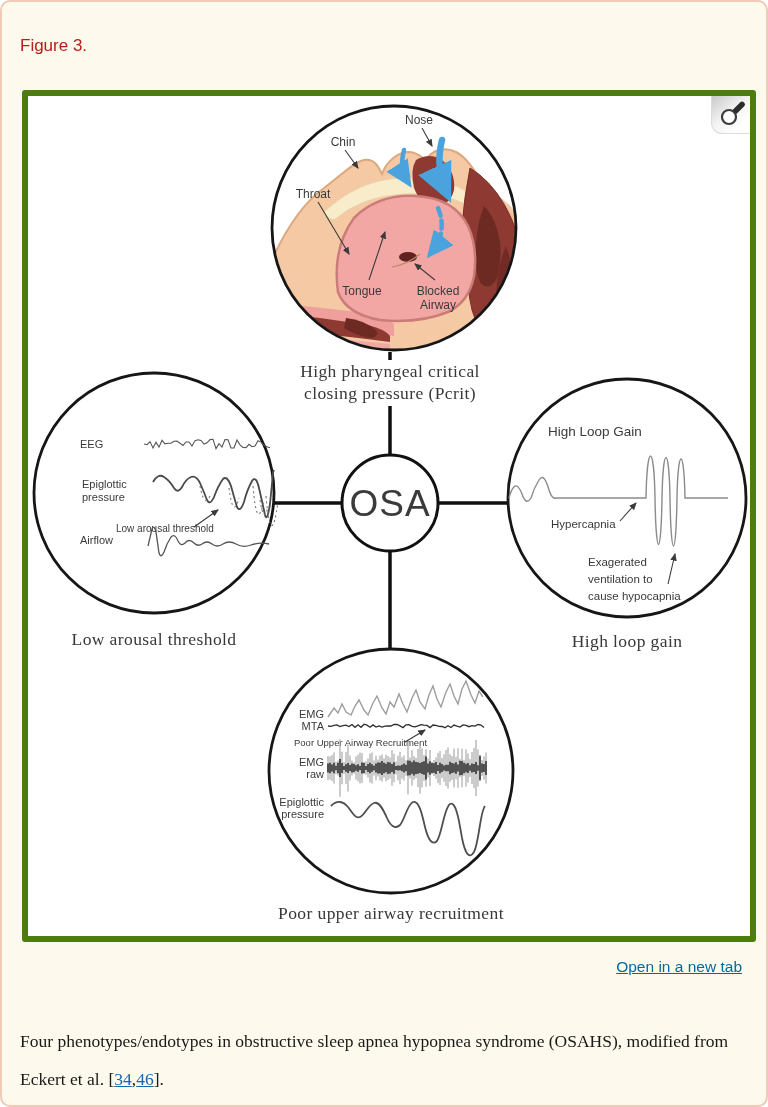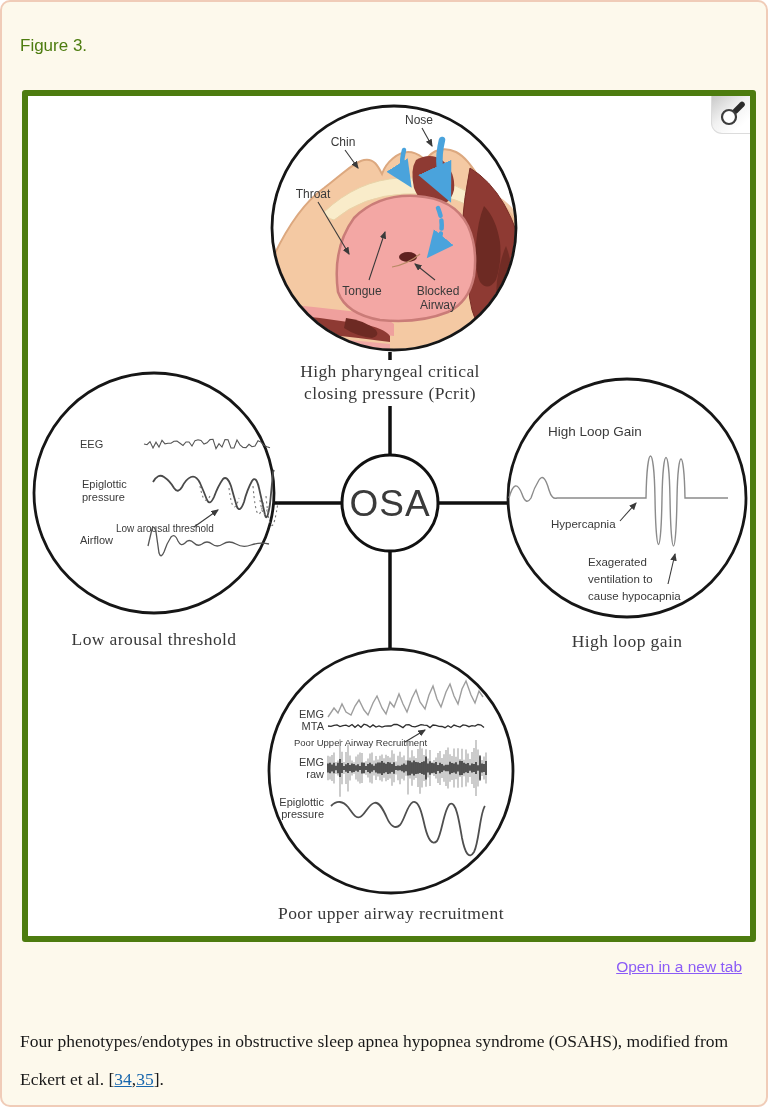--- a/index.html
+++ b/index.html
@@ -1,27 +1,27 @@
 <!DOCTYPE html>
 <html><head>
 <meta charset="utf-8">
 <style>
   html,body{margin:0;padding:0;background:#ffffff;}
   .page{position:relative;width:764px;height:1103px;margin:0 auto;background:#fdf9ec;
         border:2px solid #f0ccb8;border-radius:10px;overflow:hidden;
         font-family:"Liberation Sans",sans-serif;}
-  .figure-label{position:absolute;left:18px;top:34px;font-size:17px;color:#4d7c0f;}
+  .figure-label{position:absolute;left:18px;top:34px;font-size:17px;color:#b91c1c;}
   .figure-box{position:absolute;left:20px;top:88px;width:722px;height:840px;background:#ffffff;
         border:6px solid #4d7c0f;border-radius:3px;overflow:hidden;}
   .diagram-svg{position:absolute;left:0;top:0;}
   .magnifier-badge{position:absolute;top:0;right:0;width:38px;height:37px;cursor:pointer;
         background:linear-gradient(140deg,#c9c9c9 0%,#f2f2f2 45%,#ffffff 80%);
         border-left:1px solid #dcdcdc;border-bottom:1px solid #dcdcdc;
         border-bottom-left-radius:11px;display:flex;align-items:center;justify-content:center;}
-  .open-link{position:absolute;right:24px;top:956px;font-size:15.5px;color:#8b5cf6;
+  .open-link{position:absolute;right:24px;top:956px;font-size:15.5px;color:#0369a1;
         text-decoration:underline;cursor:pointer;}
   .caption{position:absolute;left:18px;top:1002px;width:728px;font-family:"Liberation Serif",serif;
         font-size:17.5px;line-height:38px;color:#191919;}
   .caption a{color:#1766ad;text-decoration:underline;cursor:pointer;}
   svg text{font-family:"Liberation Sans",sans-serif;fill:#3a3a3a;}
   svg text.serif{font-family:"Liberation Serif","DejaVu Serif",serif;fill:#383838;font-size:17.5px;letter-spacing:0.4px;}
 </style>
 </head>
 <body>
 
@@ -153,14 +153,14 @@
     <div class="magnifier-badge">
       <svg width="27" height="27" viewBox="0 0 27 27">
         <line x1="17.5" y1="10" x2="24" y2="3.5" stroke="#2b2b2b" stroke-width="5.5" stroke-linecap="round"></line>
         <circle cx="11" cy="16" r="7" fill="rgba(255,255,255,0.9)" stroke="#3c3c3c" stroke-width="2.2"></circle>
       </svg>
     </div>
   </div>
 
   <a class="open-link" href="#">Open in a new tab</a>
 
-  <p class="caption"><span>Four phenotypes/endotypes in obstructive sleep apnea hypopnea syndrome (OSAHS), modified from Eckert et al. [</span><a href="#">34</a><span>,</span><a href="#">35</a><span>].</span></p>
+  <p class="caption"><span>Four phenotypes/endotypes in obstructive sleep apnea hypopnea syndrome (OSAHS), modified from Eckert et al. [</span><a href="#">34</a><span>,</span><a href="#">46</a><span>].</span></p>
 </div>
 
 </body></html>

